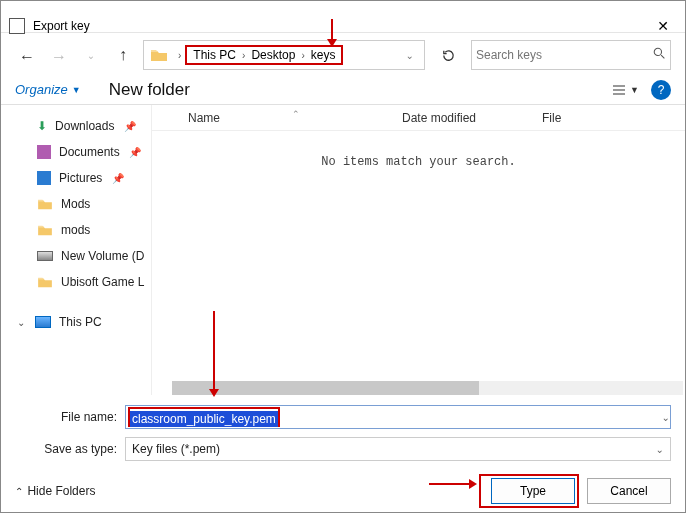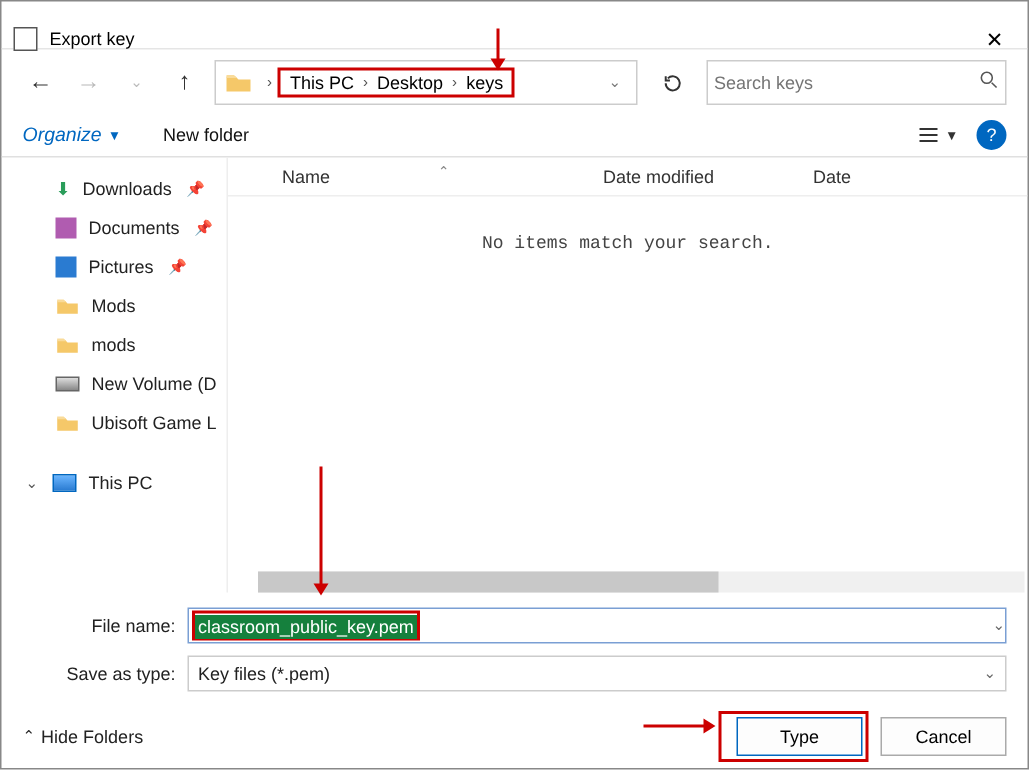--- a/index.html
+++ b/index.html
@@ -19,21 +19,21 @@
 .crumb { font-size: 12px; padding: 0 2px; }
 .chev { font-size: 10px; color: #555; padding: 0 4px; }
 .drop { margin-left: auto; color: #777; font-size: 10px; padding: 0 6px; }
 .refresh { width: 30px; height: 30px; display: flex; align-items: center; justify-content: center; color: #444; }
 .searchbox { width: 200px; height: 30px; border: 1px solid #ccc; display: flex; align-items: center; padding: 0 4px; }
 .searchbox input { border: none; outline: none; font-size: 12px; flex: 1; color: #777; }
 .searchbox .sicon { color: #555; font-size: 13px; }
 
 .toolbar { height: 36px; display: flex; align-items: center; padding: 6px 14px 0 14px; border-bottom: 1px solid #e0e0e0; }
 .toolbar .org { color: #0067c0; font-size: 13px; display: flex; align-items: center; gap: 4px; font-style: italic; }
-.toolbar .nf { color: #111; font-size: 12px; margin-left: 28px; }
+.toolbar .nf { color: #111; font-size: 17px; margin-left: 28px; }
 .toolbar .spacer { flex: 1; }
 .toolbar .view { display: flex; align-items: center; gap: 4px; color: #333; font-size: 14px; }
 .toolbar .help { width: 20px; height: 20px; border-radius: 50%; background: #0067c0; color: #fff; display: flex; align-items: center; justify-content: center; font-size: 12px; margin-left: 12px; }
 
 .content { display: flex; height: 290px; position: relative; }
 .sidebar { width: 150px; overflow: hidden; padding-top: 8px; }
 .side-item { display: flex; align-items: center; height: 26px; font-size: 12px; color: #222; padding-left: 36px; gap: 8px; white-space: nowrap; }
 .side-item.thispc { padding-left: 16px; }
 .side-item .exp { font-size: 10px; color: #555; width: 10px; }
 .pin { color: #999; font-size: 10px; margin-left: 2px; }
@@ -52,21 +52,21 @@
 .colhead .c3 { flex: 1; }
 .empty { text-align: center; color: #444; font-size: 12px; padding-top: 24px; font-family: Liberation Mono, monospace; }
 .hscroll { position: absolute; bottom: 0; left: 20px; right: 2px; height: 14px; background: #f0f0f0; }
 .hscroll .thumb { position: absolute; left: 0; top: 0; height: 14px; width: 60%; background: #c8c8c8; }
 
 .footer { padding: 8px 14px 0 14px; }
 .frow { display: flex; align-items: center; height: 28px; margin-bottom: 4px; }
 .flabel { width: 110px; text-align: right; font-size: 12px; color: #222; padding-right: 8px; }
 .finput-wrap { flex: 1; height: 24px; border: 1px solid #7a9fd4; display: flex; align-items: center; position: relative; }
 .fname-outline { border: 2px solid #c00; padding: 0; display: inline-block; height: 20px; margin-left: 2px; }
-.fname-sel { background: #15803d; color: #fff; font-size: 12px; padding: 1px 2px; display: inline-block; }
+.fname-sel { background: #1d4ed8; color: #fff; font-size: 12px; padding: 1px 2px; display: inline-block; }
 .fselect { flex: 1; height: 24px; border: 1px solid #ccc; display: flex; align-items: center; padding: 0 6px; font-size: 12px; color: #222; }
 .fselect .dd, .finput-wrap .dd { margin-left: auto; color: #666; font-size: 10px; }
 
 .buttons { display: flex; align-items: center; height: 48px; padding: 0 14px; }
 .hidef { font-size: 12px; color: #222; display: flex; align-items: center; gap: 4px; }
 .buttons .spacer { flex: 1; }
 .btn { height: 26px; width: 84px; border: 1px solid #aaa; background: #fdfdfd; font-size: 12px; display: flex; align-items: center; justify-content: center; margin-left: 8px; }
 .btn.save { border: 1px solid #0067c0; }
 .save-outline { border: 2px solid #c00; padding: 2px; }
 
@@ -193,21 +193,21 @@
     </div>
   </div>
 
   <div class="main">
     <div class="colhead">
       <div class="c1">
         <span>Name</span>
         <span class="sort">⌃</span>
       </div>
       <div class="c2">Date modified</div>
-      <div class="c3">Date</div>
+      <div class="c3">File</div>
     </div>
     <div class="empty">No items match your search.</div>
     <div class="hscroll">
       <div class="thumb"></div>
     </div>
   </div>
 </div>
 
 <div class="footer">
   <div class="frow">

